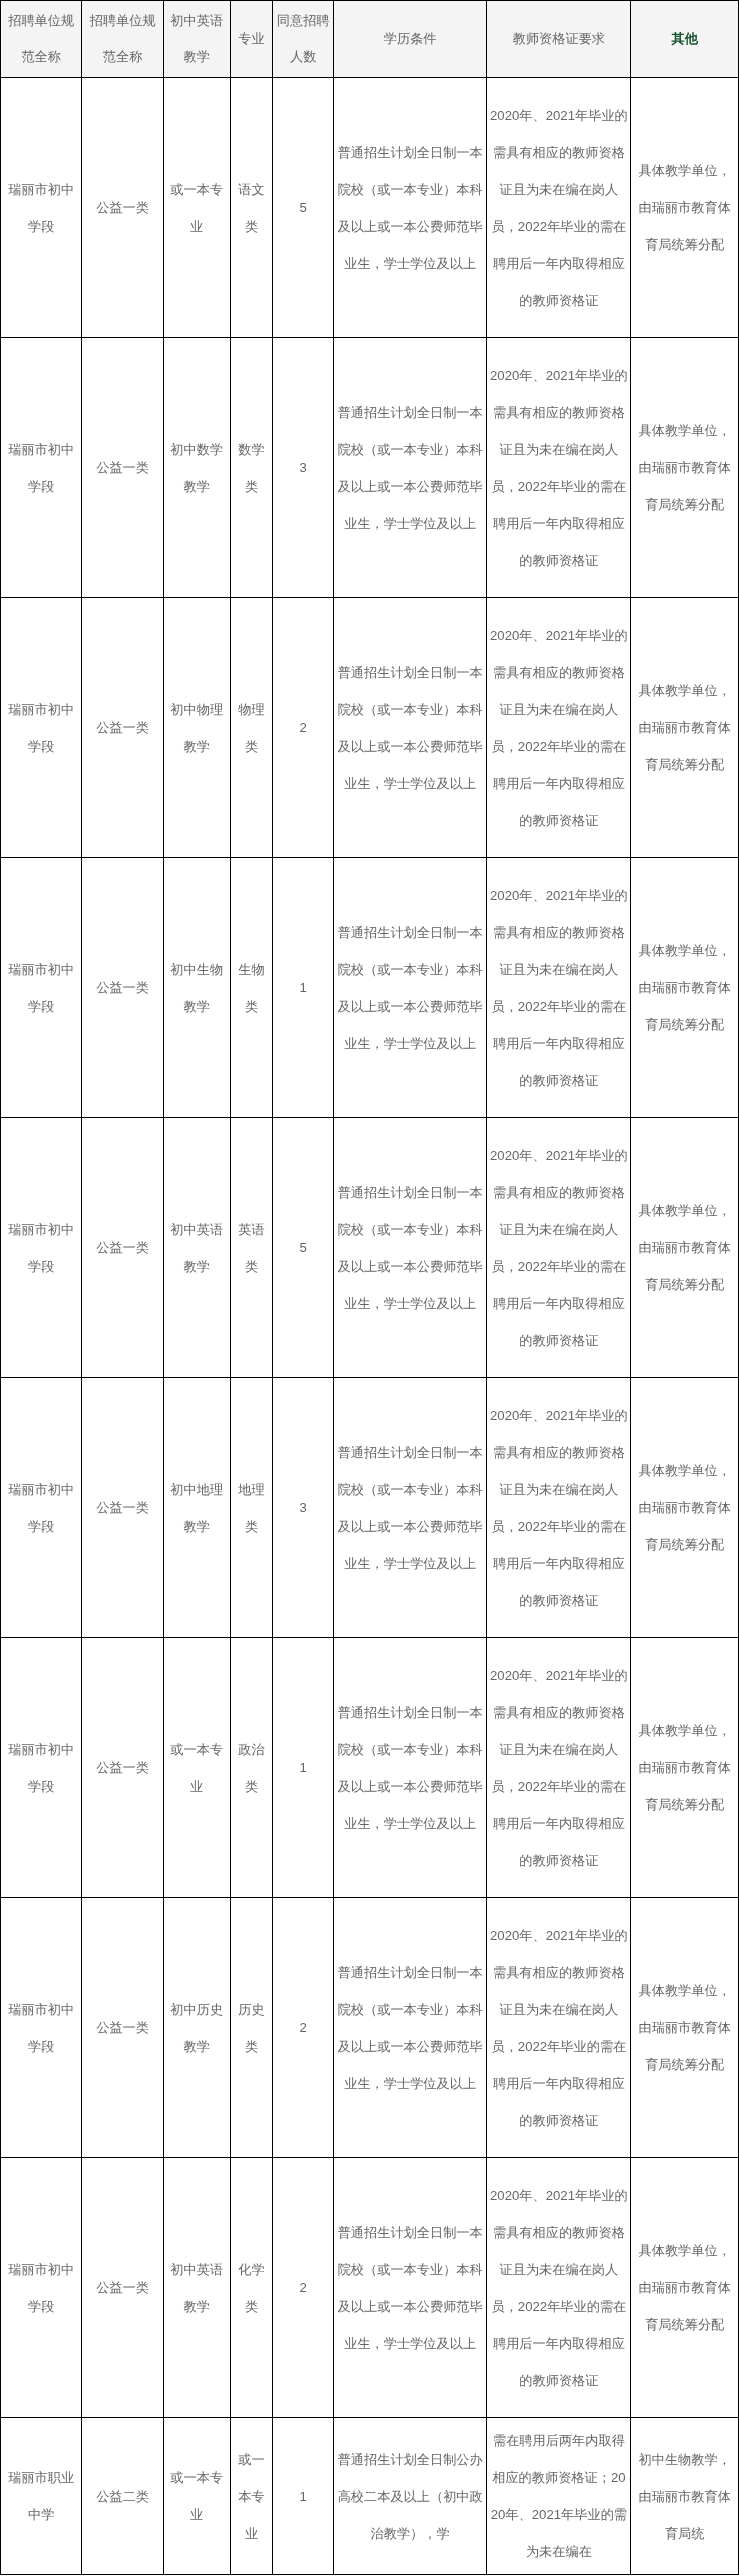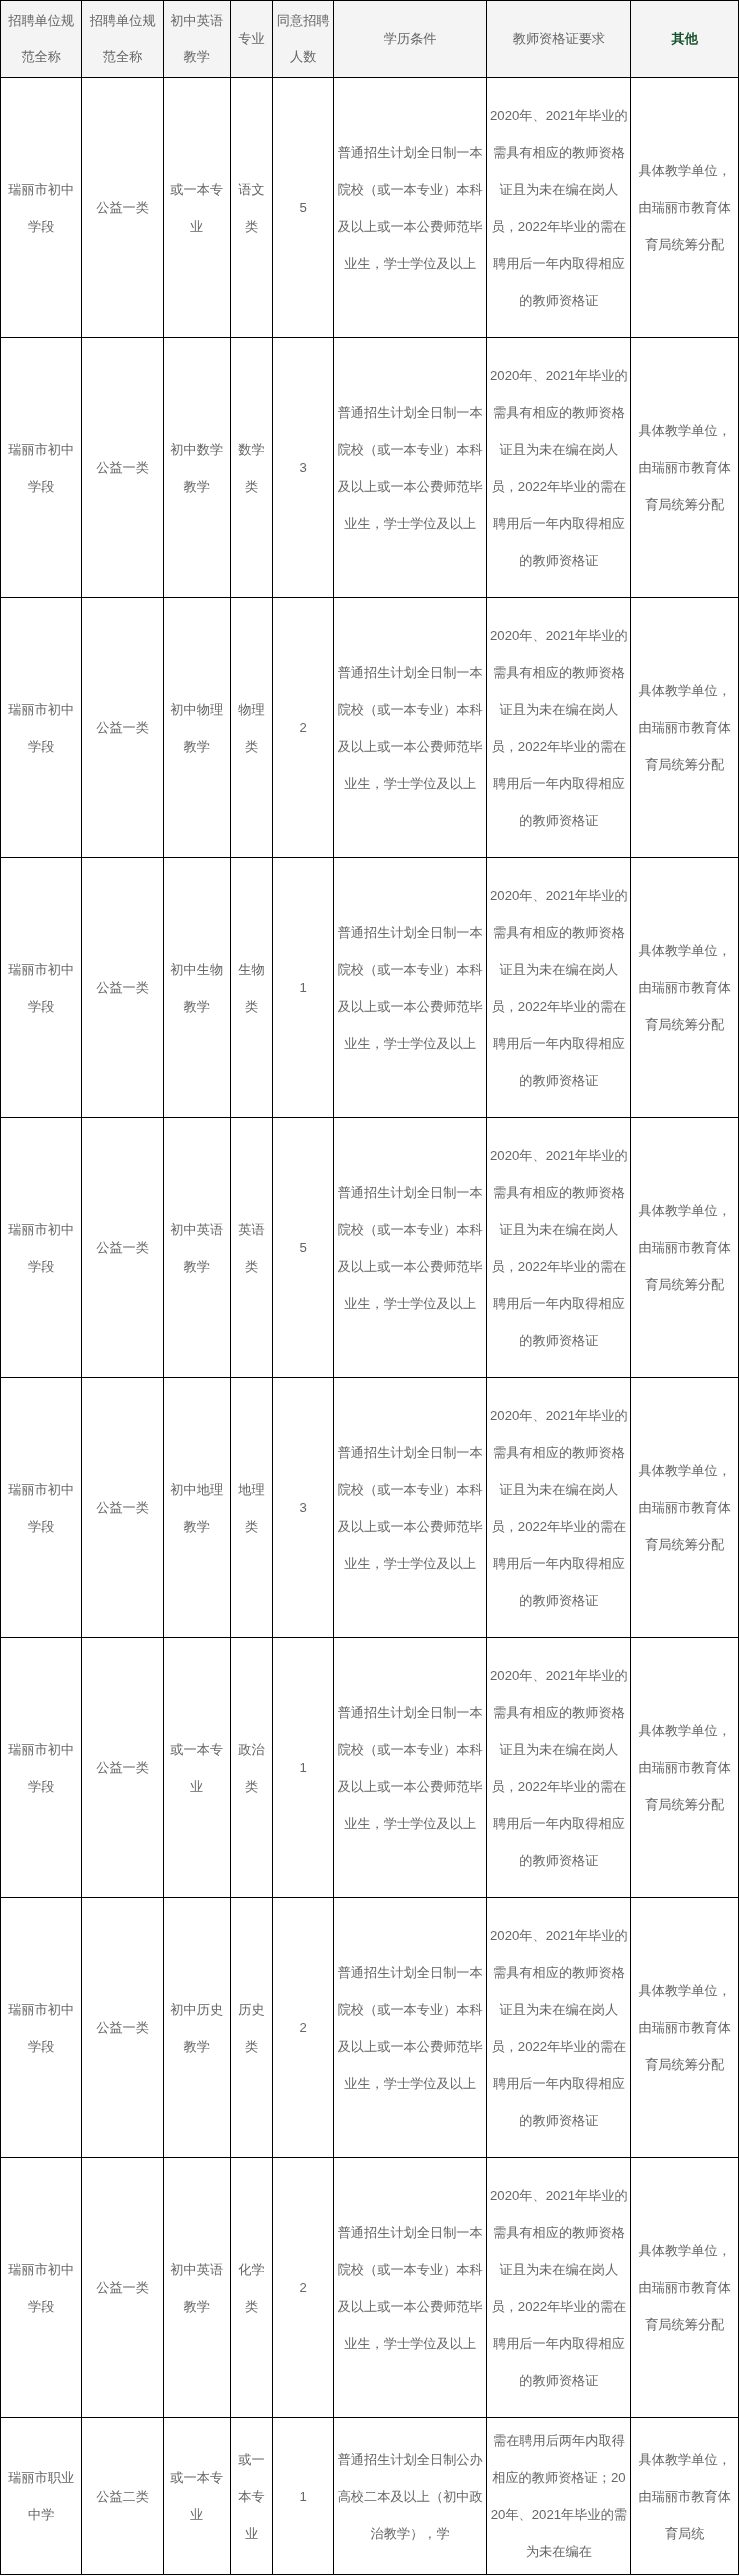--- a/index.html
+++ b/index.html
@@ -163,18 +163,18 @@
         <td>具体教学单位，由瑞丽市教育体育局统筹分配</td>
       </tr>
       <tr class="last">
         <td>瑞丽市职业中学</td>
         <td>公益二类</td>
         <td>或一本专业</td>
         <td>或一本专业</td>
         <td>1</td>
         <td>普通招生计划全日制公办高校二本及以上（初中政治教学），学</td>
         <td class="left">需在聘用后两年内取得相应的教师资格证；2020年、2021年毕业的需为未在编在</td>
-        <td>具体教学单位，由瑞丽市教育体育局统</td>
+        <td>初中生物教学，由瑞丽市教育体育局统</td>
       </tr>
     </tbody>
   </table>
 </div>
 
 
 </body></html>

